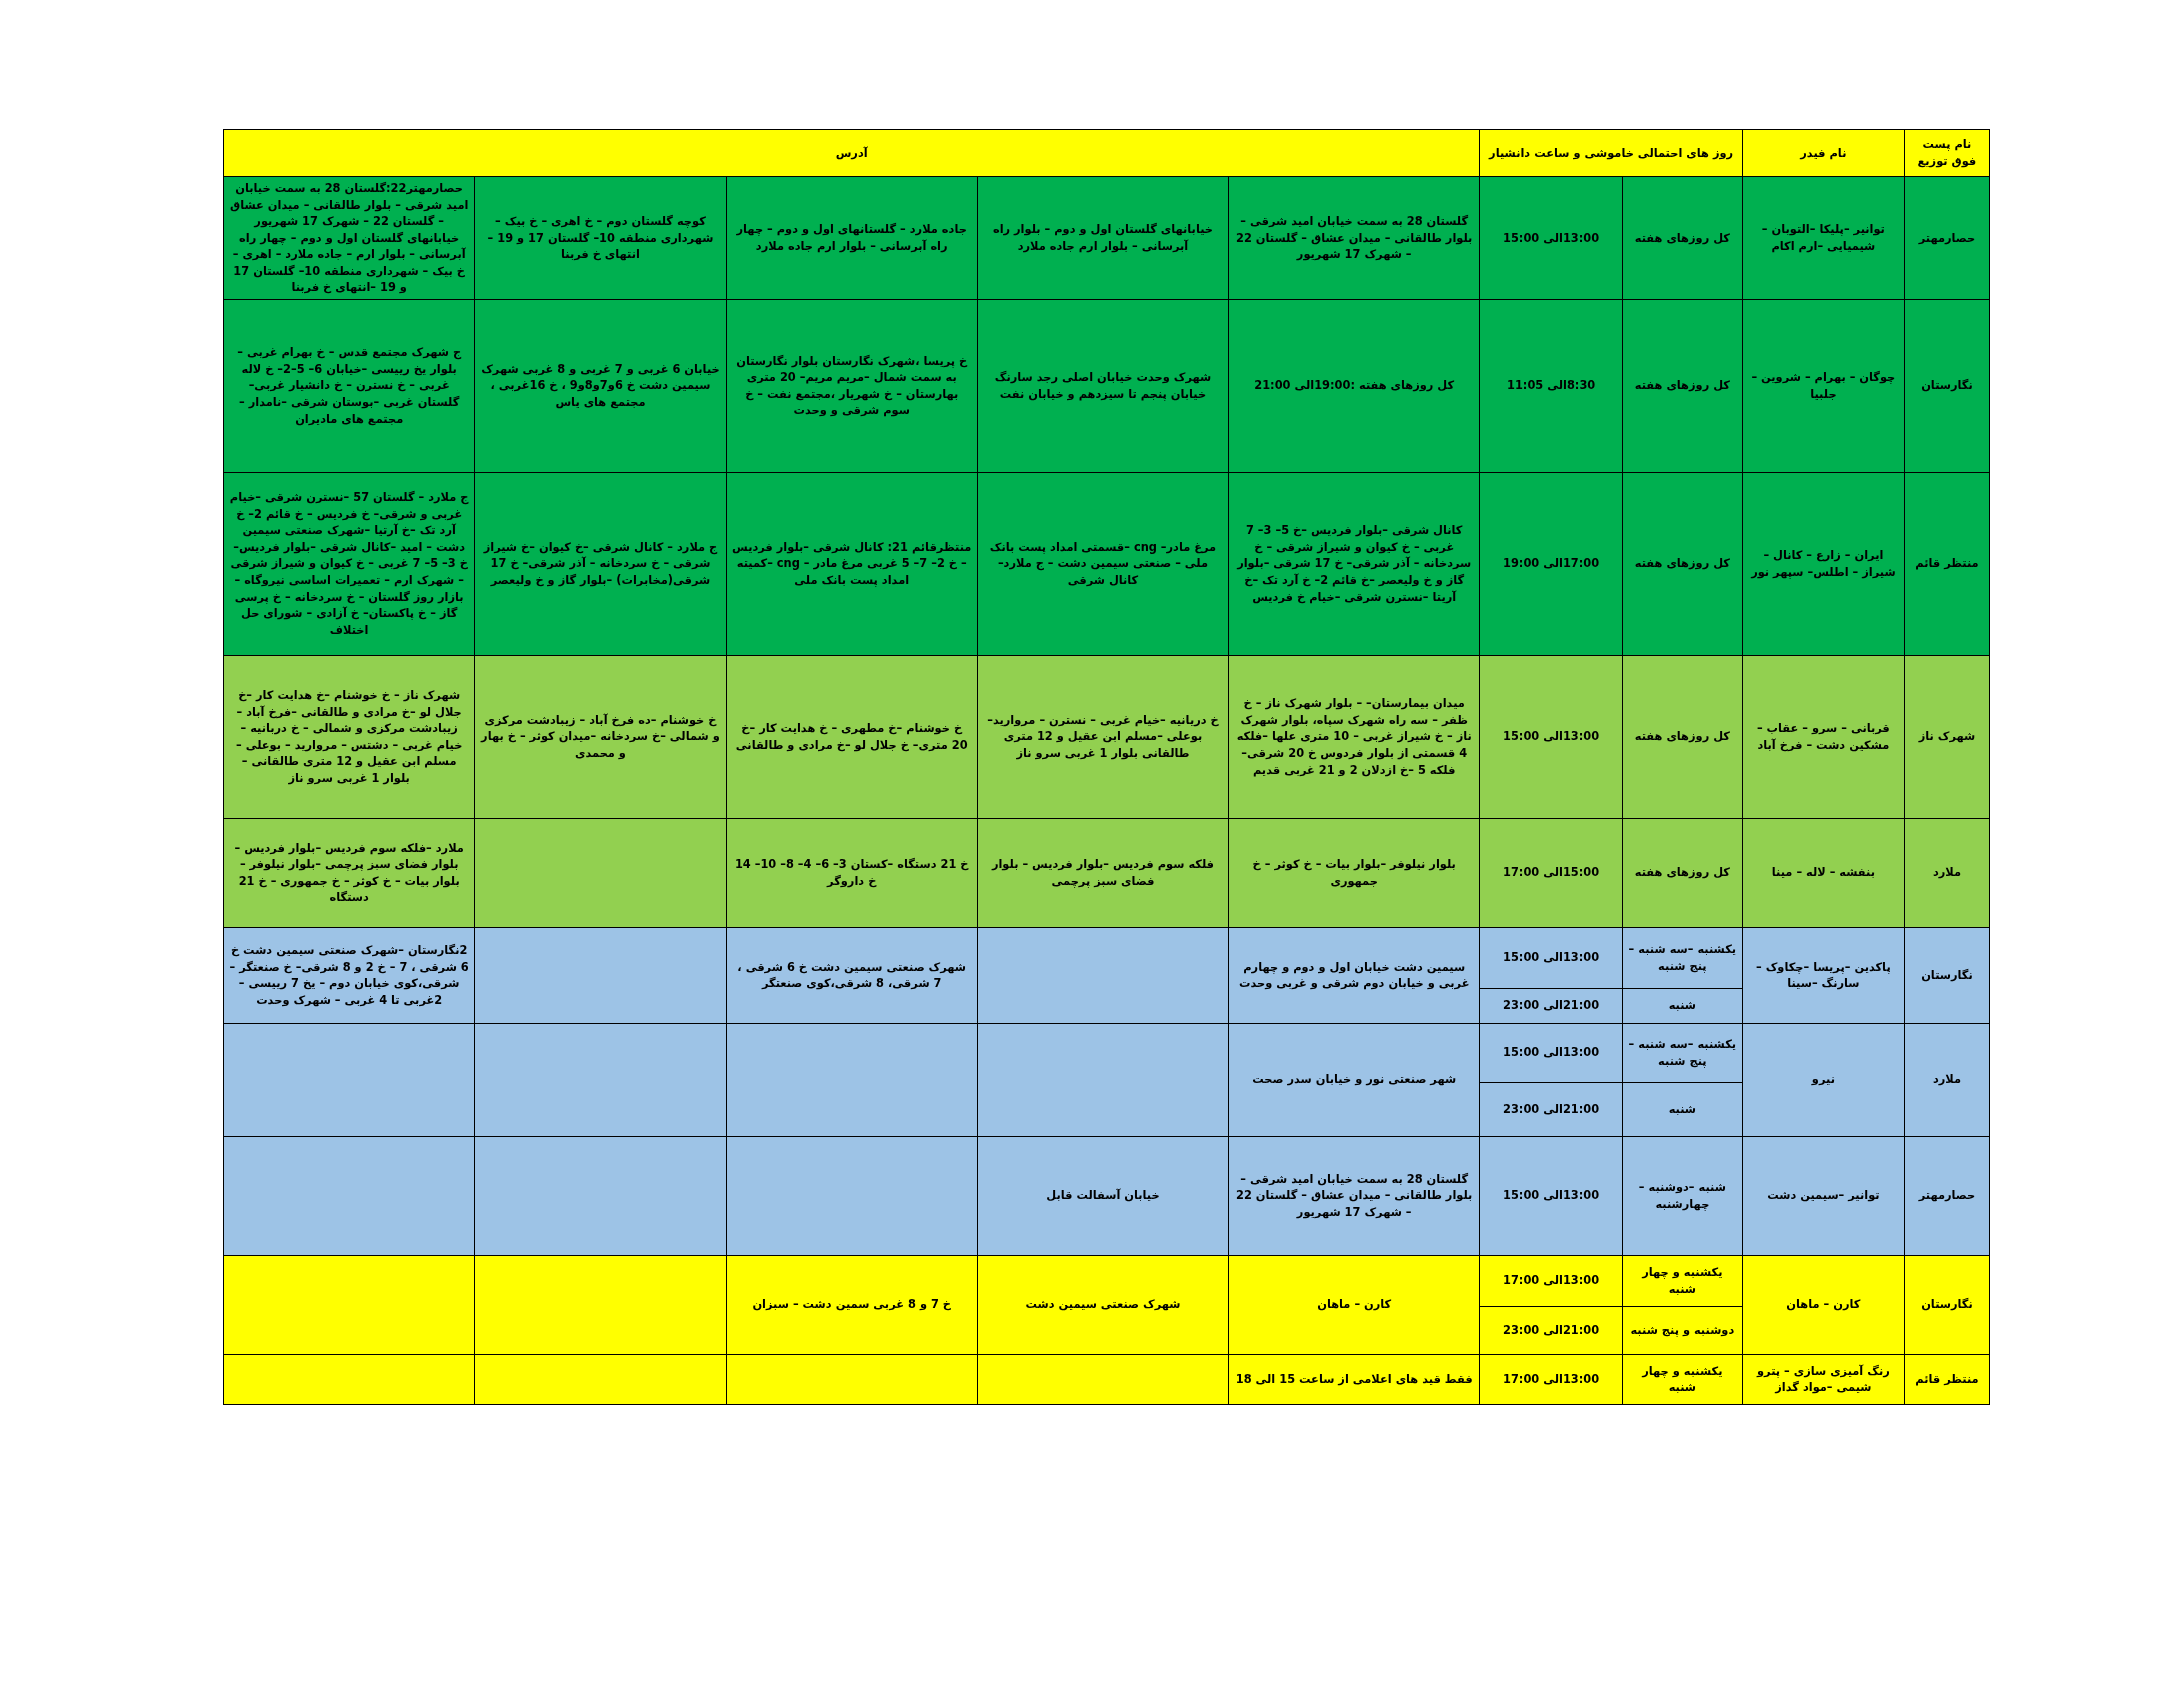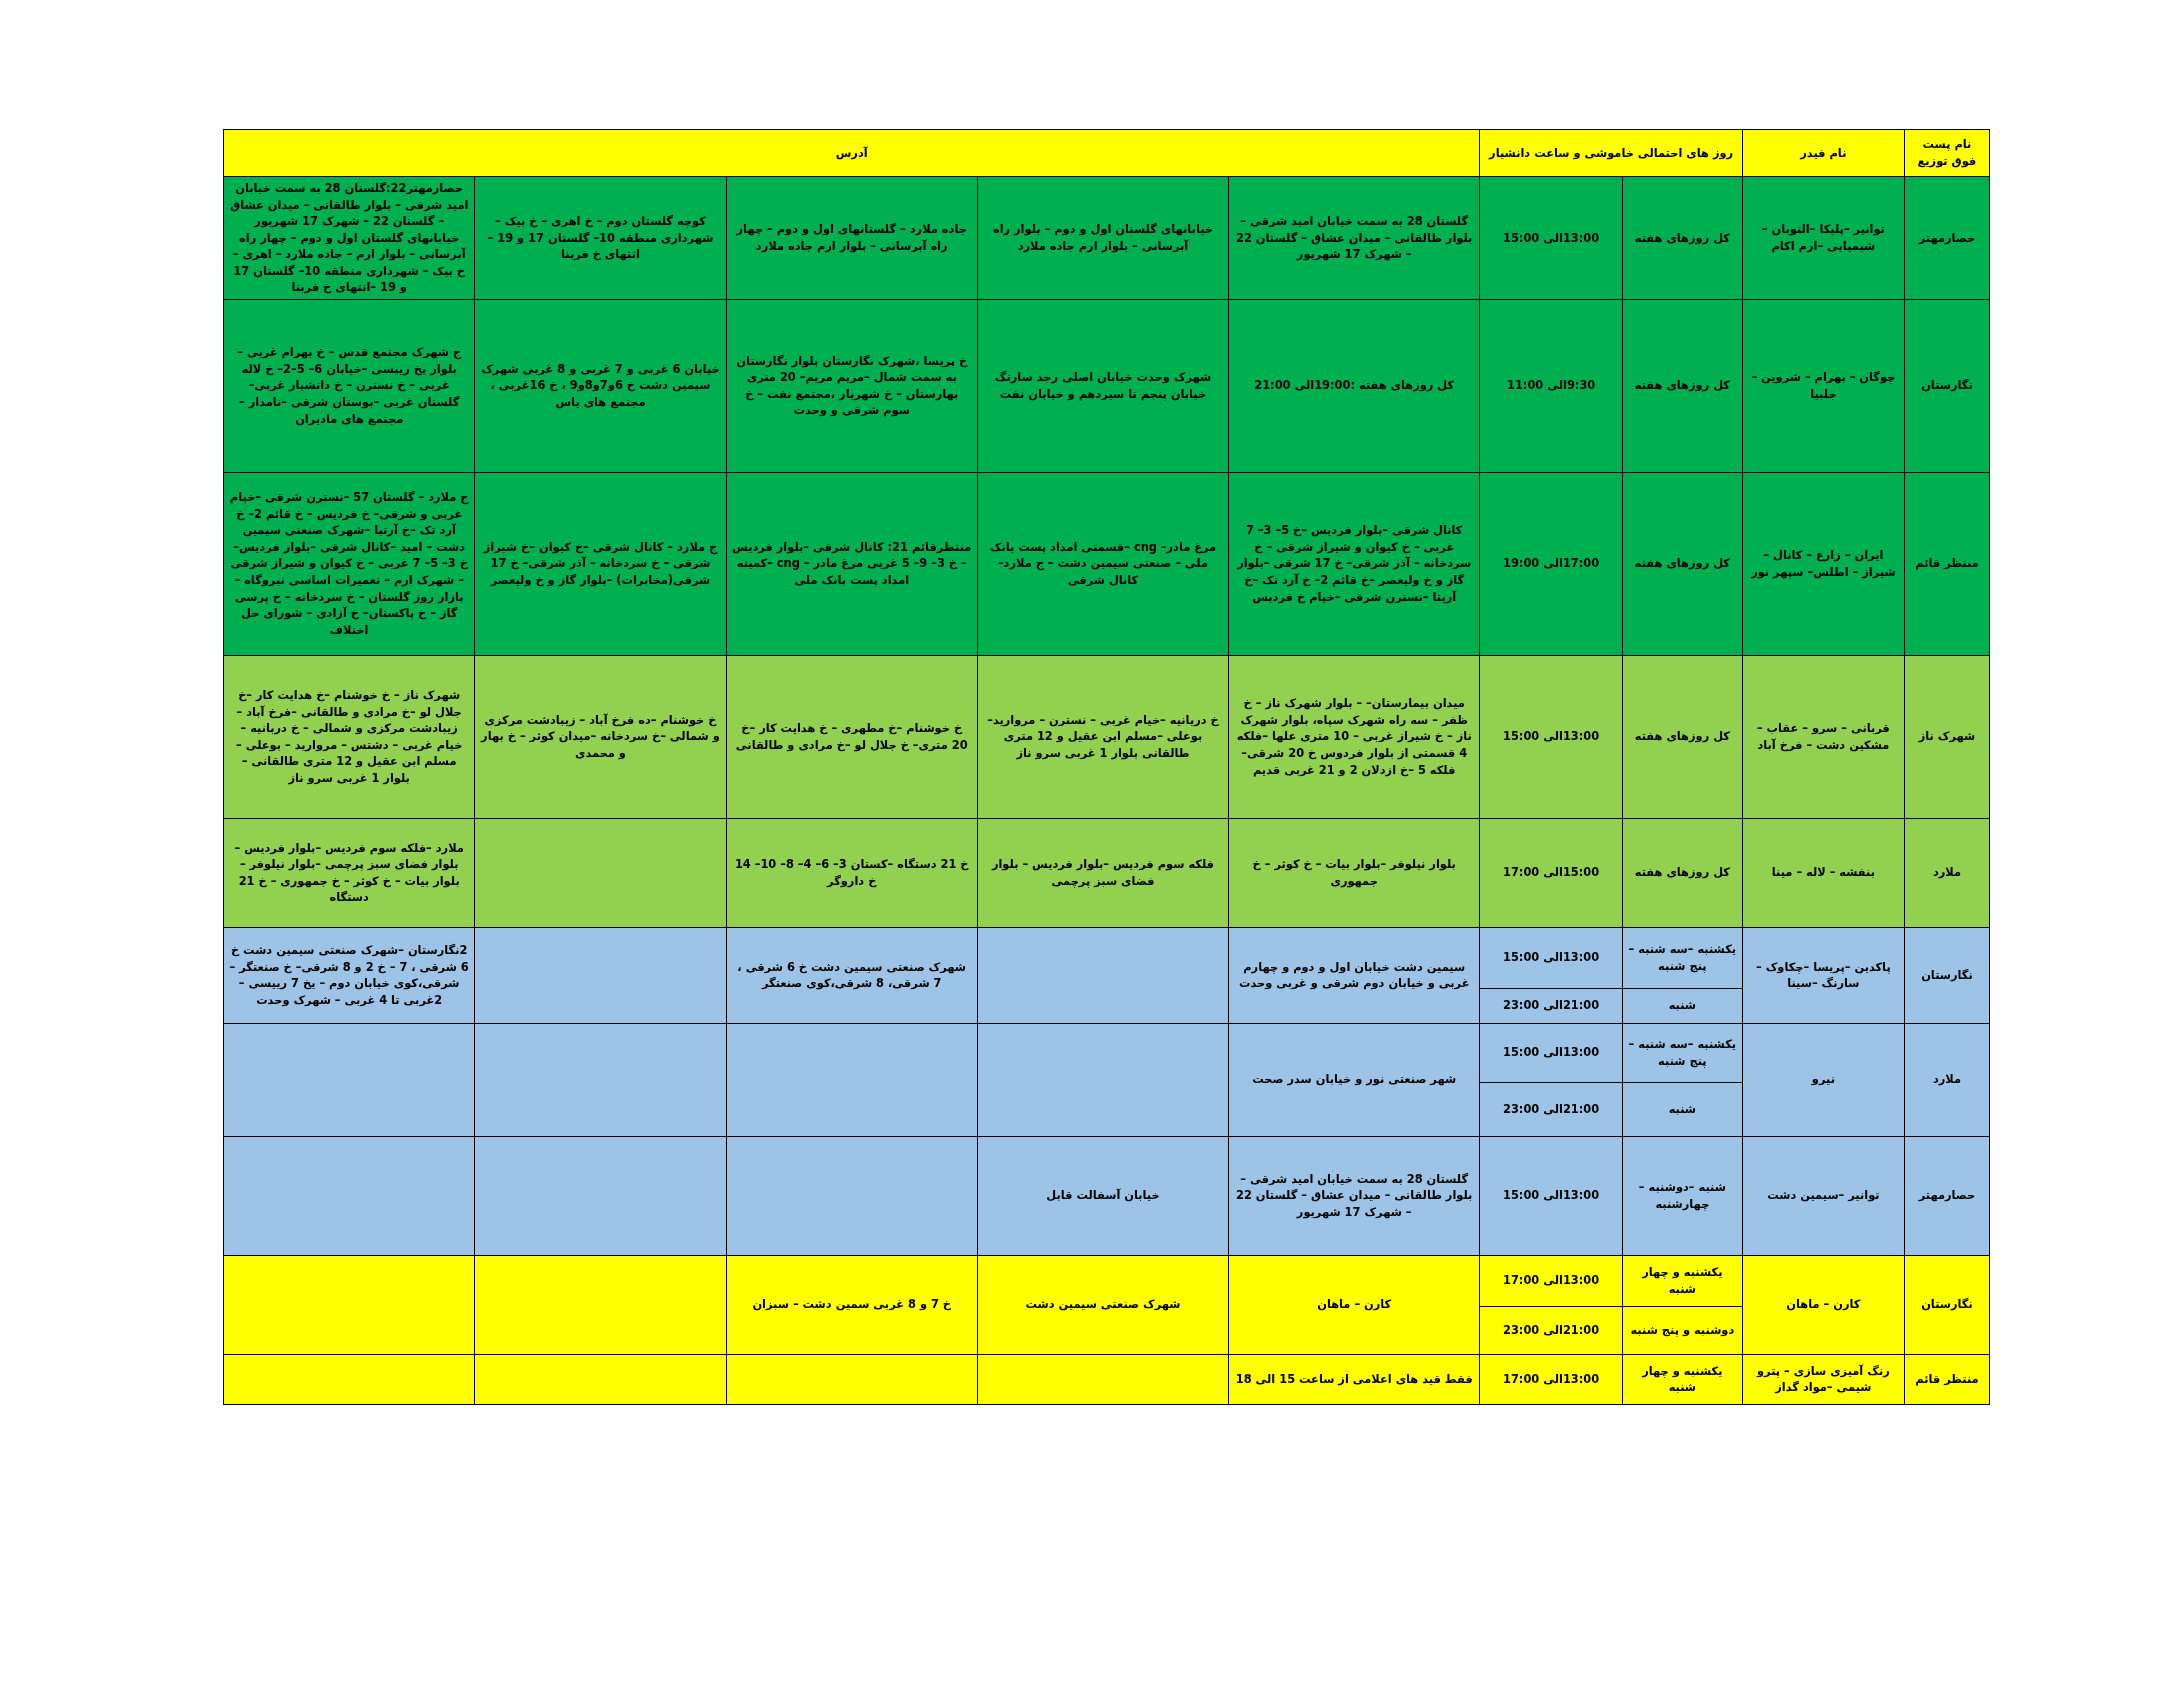--- a/index.html
+++ b/index.html
@@ -97,36 +97,36 @@
           <td class="addr">خیابانهای گلستان اول و دوم – بلوار راه آبرسانی – بلوار ارم   جاده ملارد</td>
           <td class="addr">جاده ملارد – گلستانهای اول و دوم – چهار راه آبرسانی – بلوار ارم   جاده ملارد</td>
           <td class="addr">کوچه گلستان دوم – خ اهری – خ بیک – شهرداری منطقه 10– گلستان 17 و 19 –انتهای خ فربنا</td>
           <td class="addr">حصارمهتر22:گلستان 28 به سمت خیابان امید شرقی – بلوار طالقانی – میدان عشاق – گلستان 22 – شهرک 17 شهریور خیابانهای گلستان اول و دوم – چهار راه آبرسانی – بلوار ارم   – جاده ملارد – اهری – خ بیک – شهرداری منطقه 10– گلستان 17 و 19 –انتهای خ فربنا</td>
         </tr>
 
         <tr class="green" style="height:173px;">
           <td>نگارستان</td>
           <td>چوگان – بهرام – شروین – جلبیا</td>
           <td class="big">کل روزهای هفته</td>
-          <td class="big">9:30الی 11:00</td>
+          <td class="big">8:30الی 11:05</td>
           <td class="addr big">کل روزهای هفته :19:00الی 21:00</td>
           <td class="addr">شهرک وحدت خیابان اصلی رجد سارنگ خیابان پنجم تا سیزدهم و خیابان نفت</td>
           <td class="addr">خ پریسا ،شهرک نگارستان بلوار نگارستان به سمت شمال –مریم مریم– 20 متری بهارستان – خ شهریار ،مجتمع نفت – خ سوم شرقی و وحدت</td>
           <td class="addr">خیابان 6 غربی و 7 غربی و 8 غربی   شهرک سیمین دشت خ 6و7و8و9 ، خ 16غربی ، مجتمع های یاس</td>
           <td class="addr">ج شهرک مجتمع قدس – خ بهرام غربی – بلوار یخ رییسی –خیابان 6– 5–2– خ لاله غربی – خ نسترن – خ دانشیار غربی– گلستان غربی –بوستان شرقی –نامدار – مجتمع های مادیران</td>
         </tr>
 
         <tr class="green" style="height:183px;">
           <td>منتظر قائم</td>
           <td>ایران – زارع – کانال –شیراز – اطلس– سپهر نور</td>
           <td class="big">کل روزهای هفته</td>
           <td class="big">17:00الی 19:00</td>
           <td class="addr">کانال شرقی –بلوار فردیس –خ 5– 3– 7 غربی – خ کیوان و شیراز شرقی – خ سردخانه –   آذر شرقی– خ 17 شرقی –بلوار گاز و خ ولیعصر –خ قائم 2– خ آرد تک –خ آریتا –نسترن شرقی –خیام خ فردیس</td>
           <td class="addr">مرغ مادر– cng –قسمتی امداد   پست بانک ملی   – صنعتی سیمین دشت – ج ملارد– کانال شرقی</td>
-          <td class="addr">منتظرقائم 21: کانال شرقی –بلوار فردیس – خ 3– 9– 5 غربی مرغ مادر – cng –کمیته امداد   پست بانک ملی</td>
+          <td class="addr">منتظرقائم 21: کانال شرقی –بلوار فردیس – خ 2– 7– 5 غربی مرغ مادر – cng –کمیته امداد   پست بانک ملی</td>
           <td class="addr">ج ملارد – کانال شرقی –خ کیوان –خ شیراز شرقی – خ سردخانه – آذر شرقی– خ 17 شرقی(مخابرات) –بلوار گاز و خ ولیعصر</td>
           <td class="addr">ج ملارد – گلستان 57 –نسترن شرقی –خیام غربی و شرقی– خ فردیس – خ قائم 2– خ آرد تک –خ آرتیا –شهرک صنعتی سیمین دشت – امید –کانال شرقی –بلوار فردیس– خ 3– 5– 7 غربی – خ کیوان و شیراز شرقی – شهرک ارم – تعمیرات اساسی نیروگاه – بازار روز گلستان – خ سردخانه – خ پرسی گاز – خ پاکستان– خ آزادی – شورای حل اختلاف</td>
         </tr>
 
         <tr class="lgreen" style="height:163px;">
           <td>شهرک ناز</td>
           <td>قربانی – سرو – عقاب – مشکین دشت – فرخ آباد</td>
           <td class="big">کل روزهای هفته</td>
           <td class="big">13:00الی 15:00</td>
           <td class="addr">میدان بیمارستان– – بلوار شهرک ناز – خ ظفر – سه راه شهرک سپاه، بلوار شهرک ناز – خ شیراز غربی – 10 متری علها –فلکه 4 قسمتی از بلوار فردوس خ 20 شرقی– فلکه 5 –خ ازدلان 2 و 21 غربی قدیم</td>

